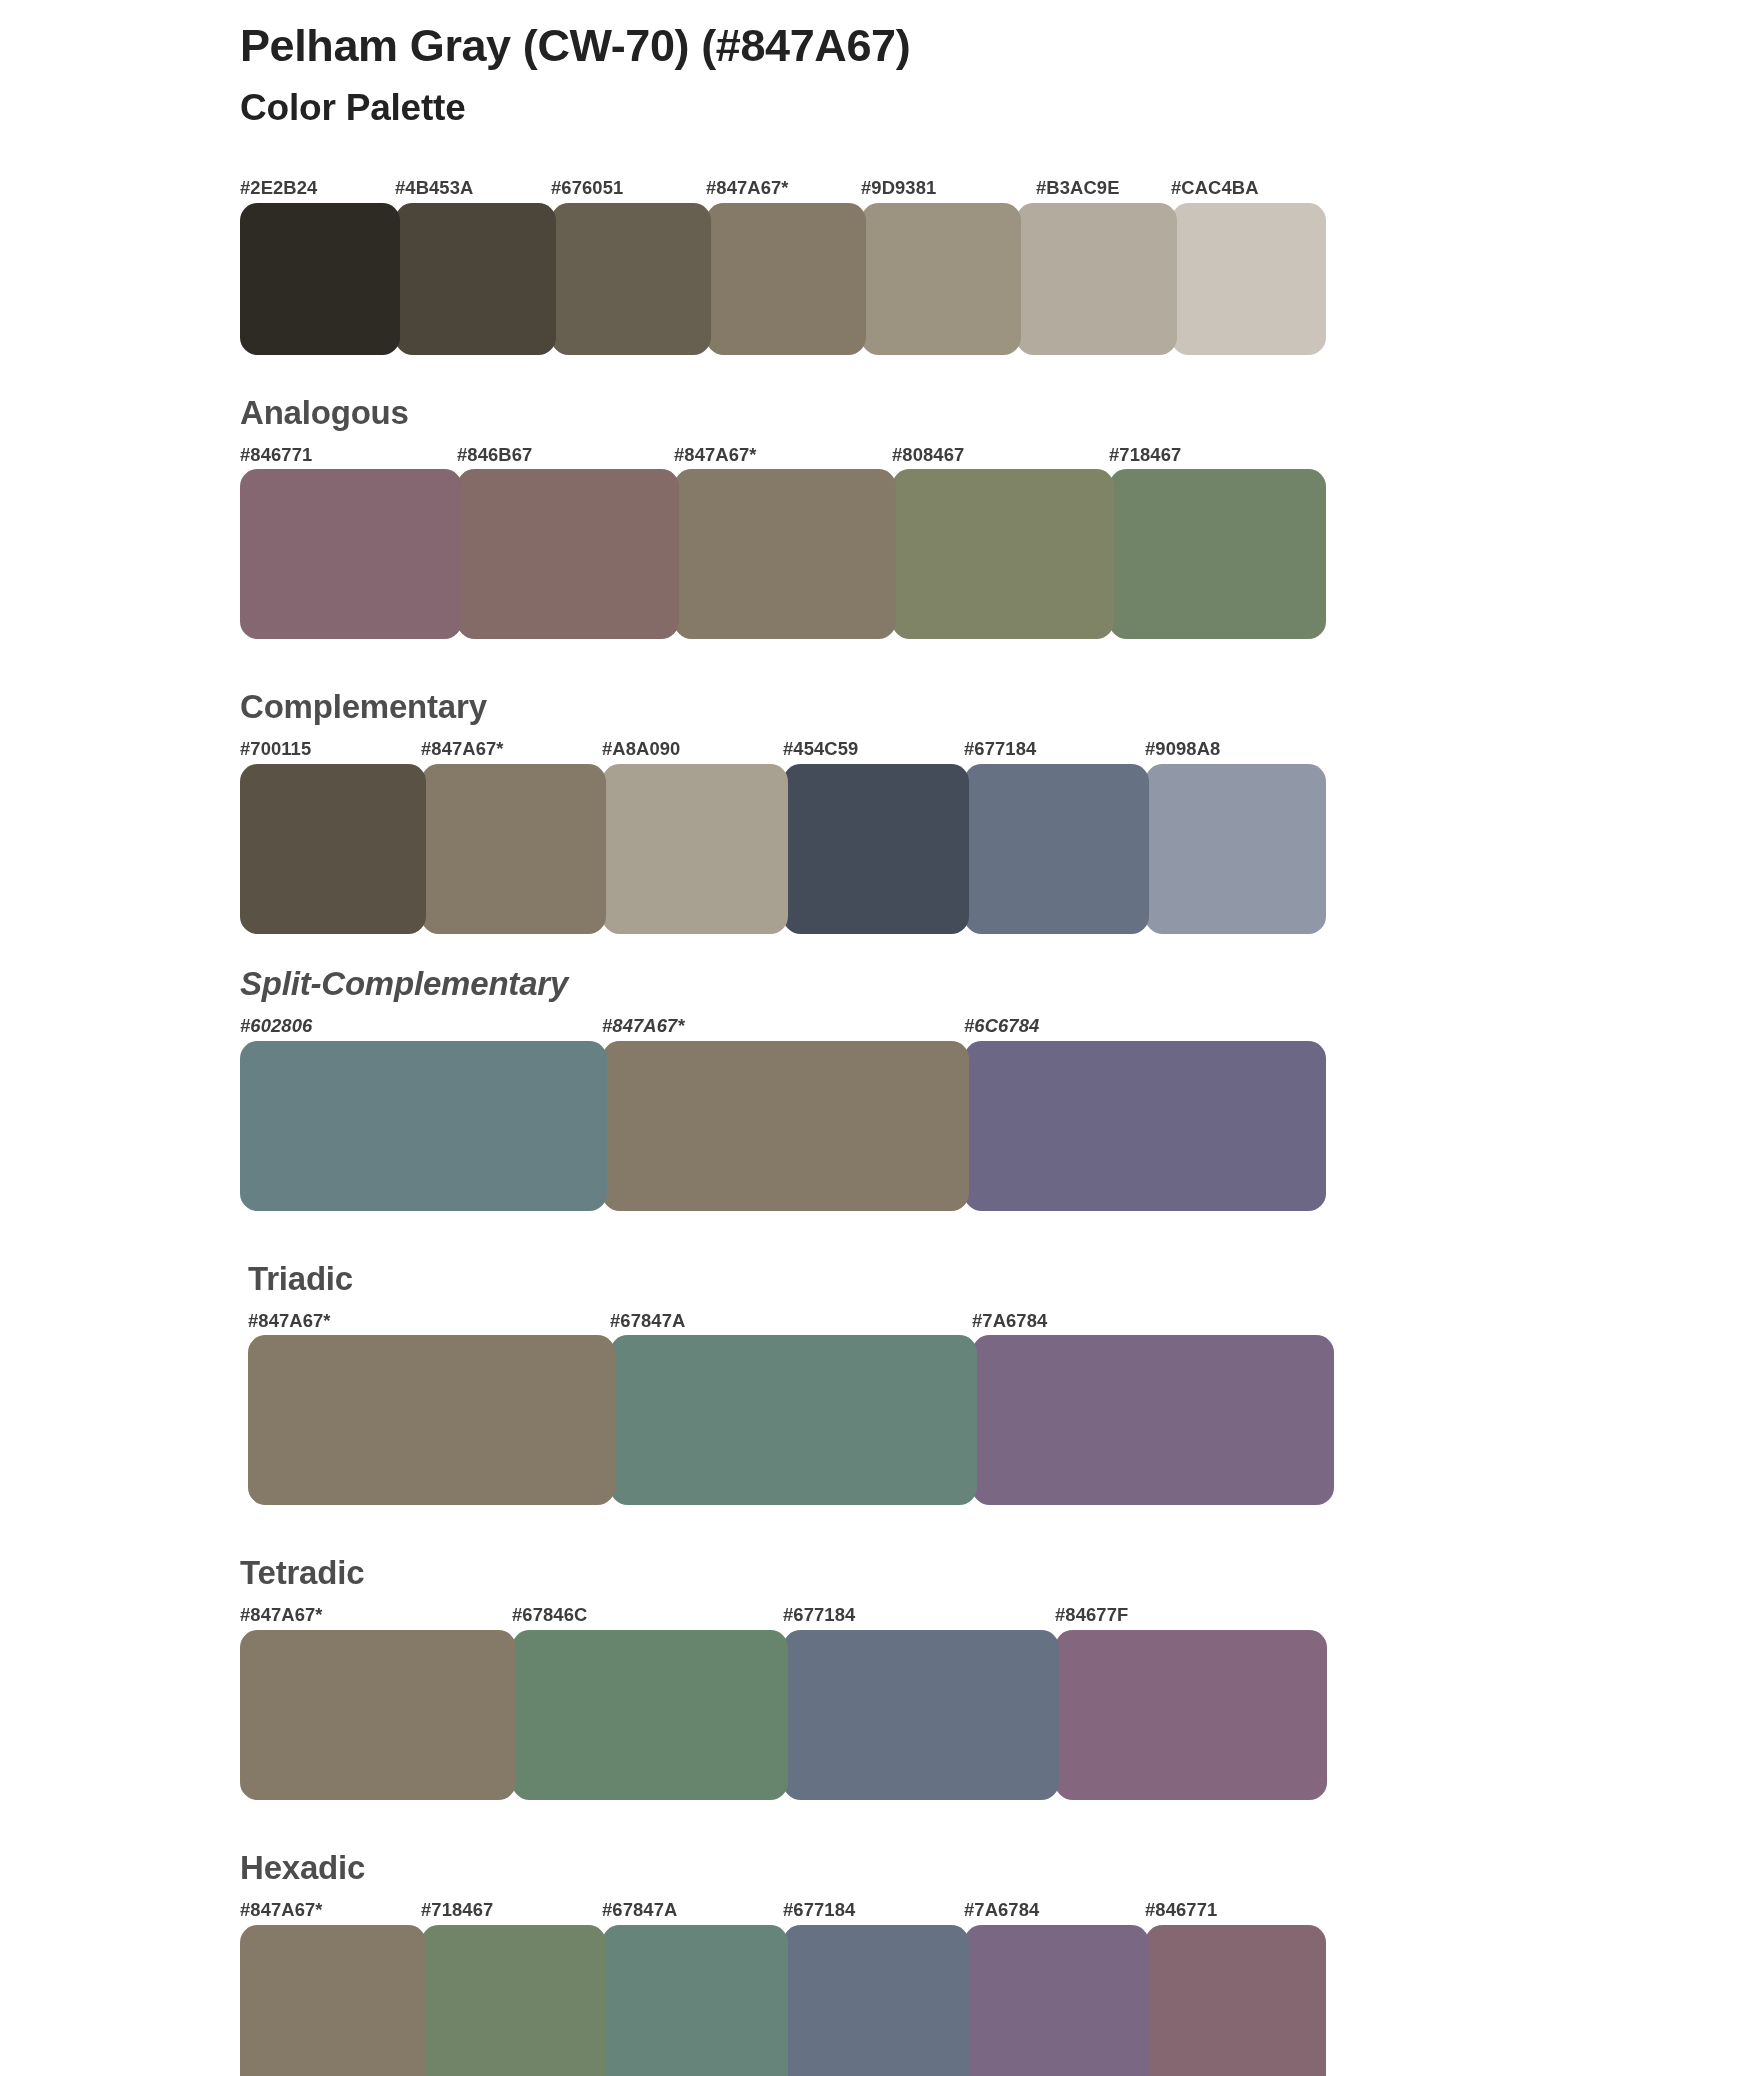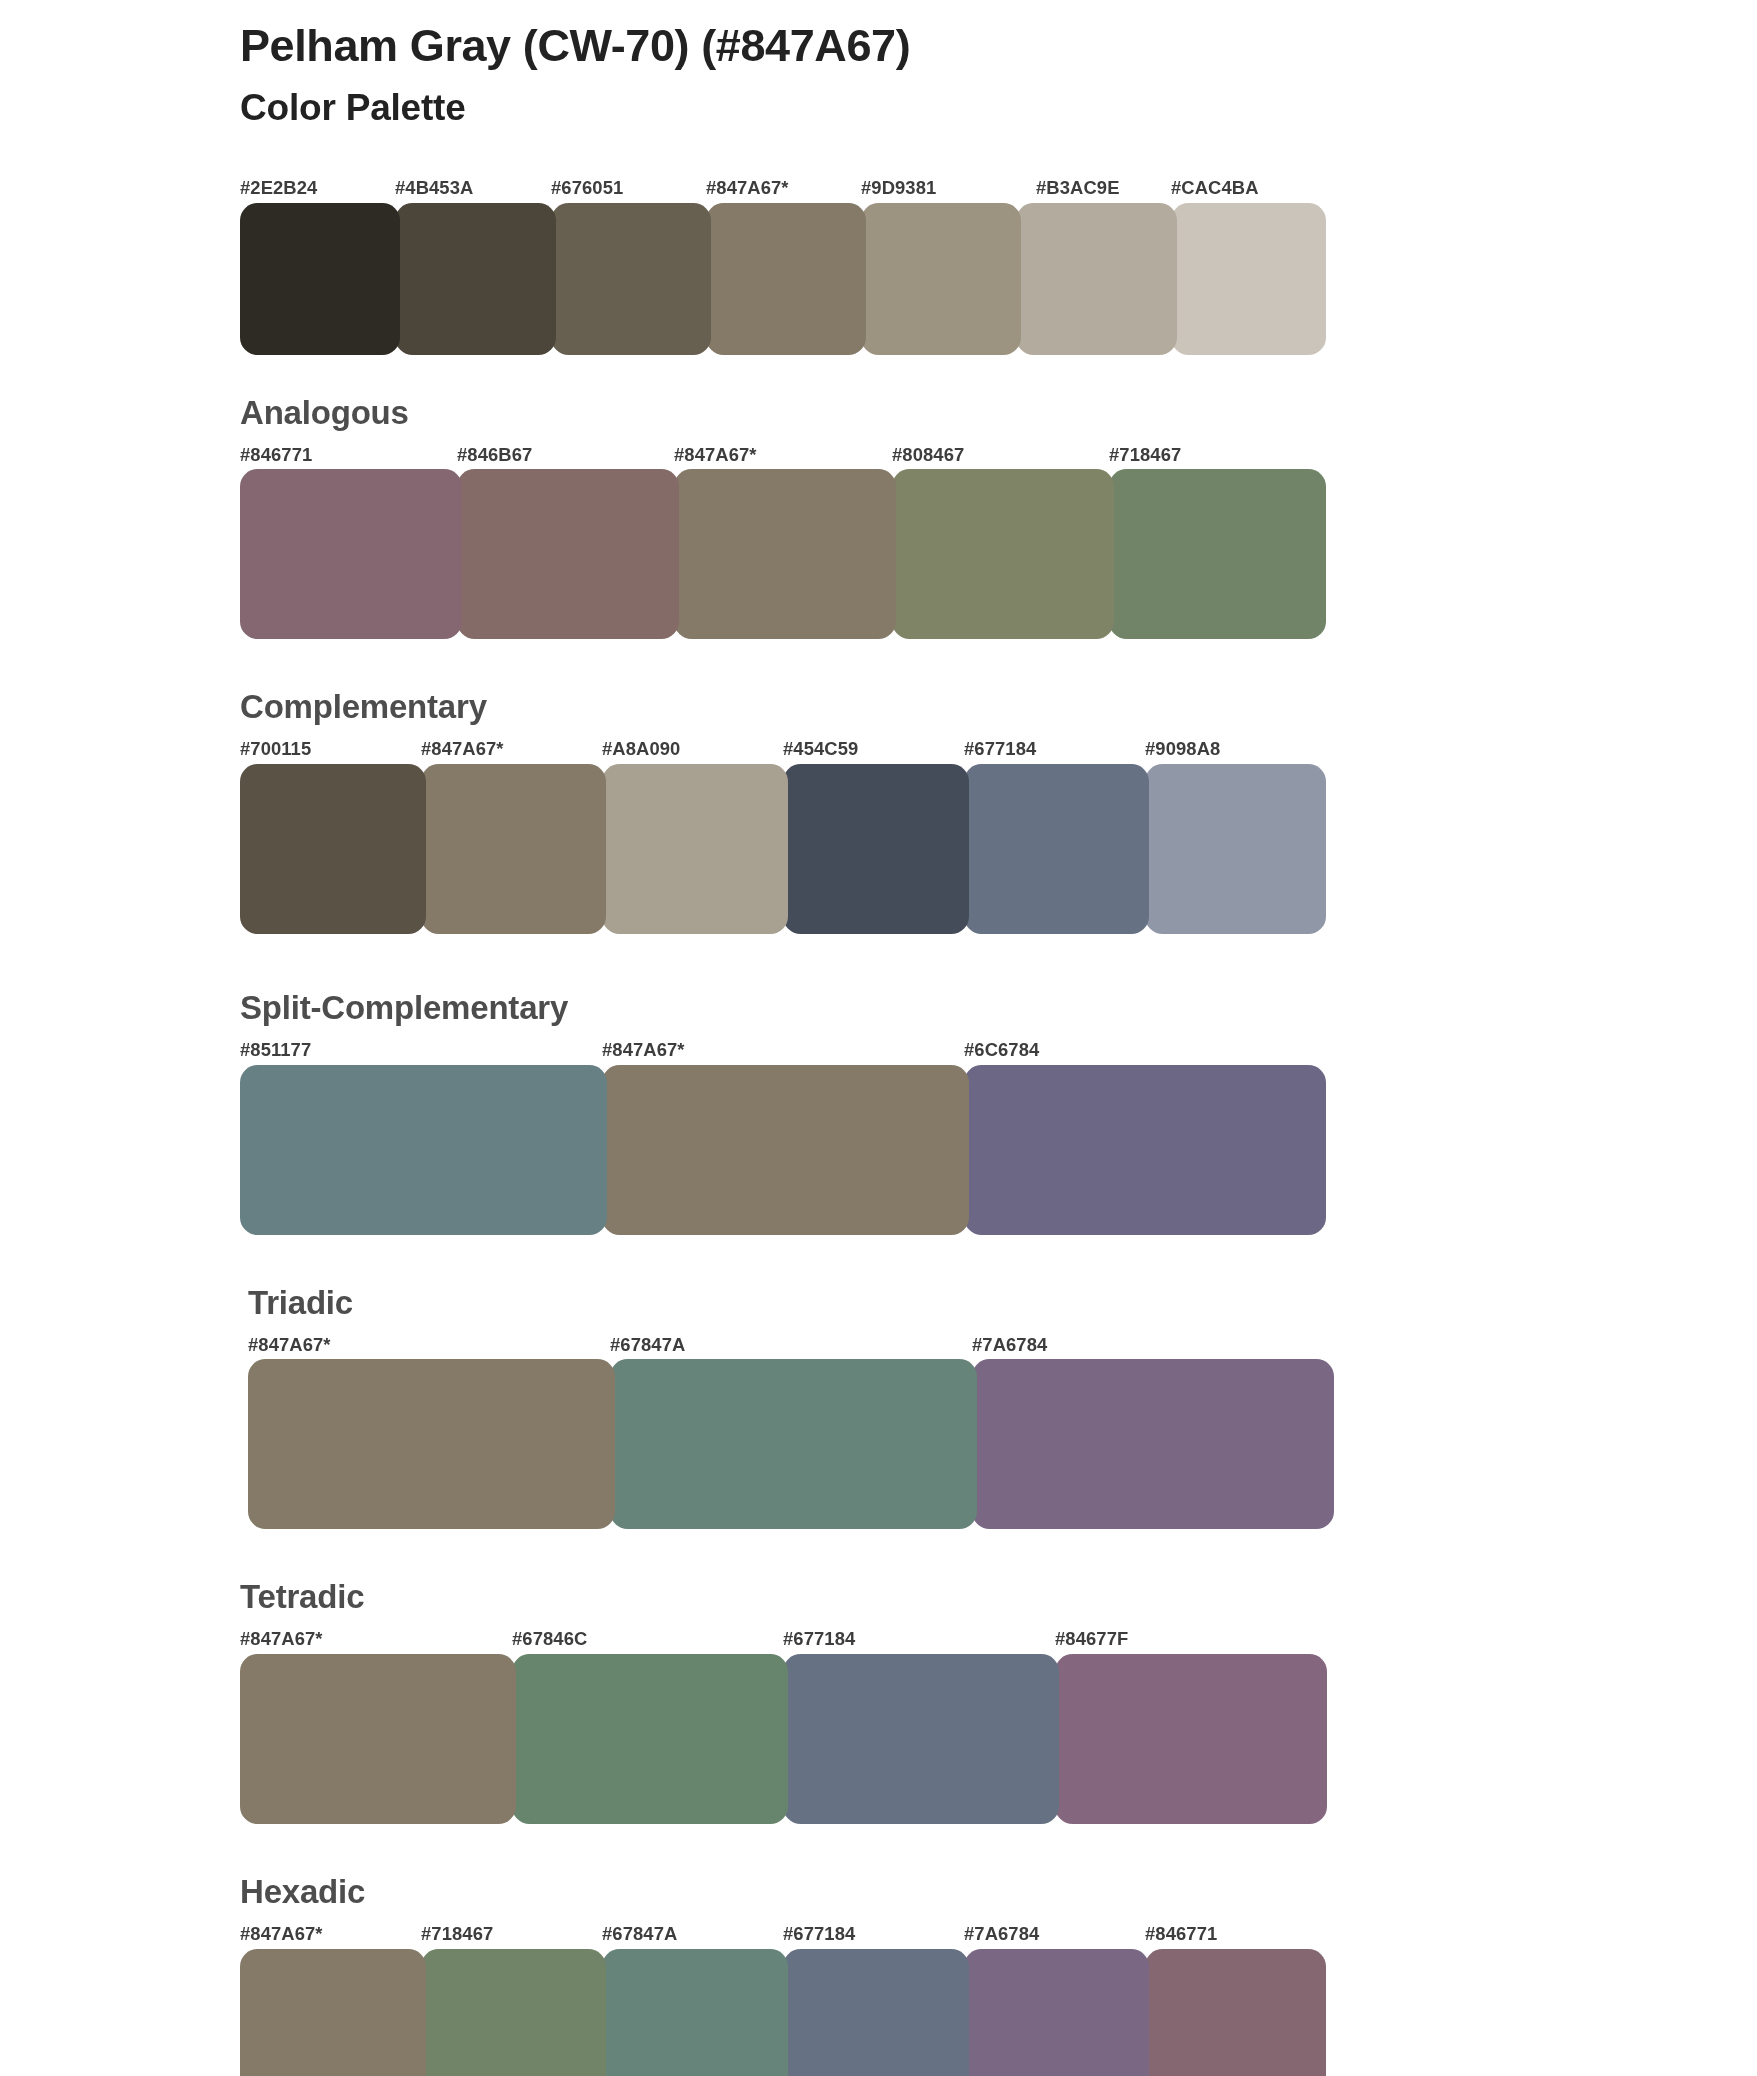--- a/index.html
+++ b/index.html
@@ -174,24 +174,24 @@
         </div>
         <div class="swatch-row" style="height: 170px;">
           <div class="swatch" title="#595245" style="left: 0px; width: 186px; height: 170px; background: rgb(89, 82, 69); z-index: 6;"></div>
           <div class="swatch" title="#847A67*" style="left: 181px; width: 185px; height: 170px; background: rgb(132, 122, 103); z-index: 5;"></div>
           <div class="swatch" title="#A8A090" style="left: 362px; width: 186px; height: 170px; background: rgb(168, 160, 144); z-index: 4;"></div>
           <div class="swatch" title="#454C59" style="left: 543px; width: 186px; height: 170px; background: rgb(69, 76, 89); z-index: 3;"></div>
           <div class="swatch" title="#677184" style="left: 724px; width: 185px; height: 170px; background: rgb(103, 113, 132); z-index: 2;"></div>
           <div class="swatch" title="#9098A8" style="left: 905px; width: 181px; height: 170px; background: rgb(144, 152, 168); z-index: 1;"></div>
         </div>
       </div>
-      <div class="section" style="margin-top: 56px;">
+      <div class="section" style="margin-top: 32px; font-style: italic;">
         <div class="section-title">Split-Complementary</div>
         <div class="labels-row">
-          <div class="hex-label" style="left: 0px;">#851177</div>
+          <div class="hex-label" style="left: 0px;">#602806</div>
           <div class="hex-label" style="left: 362px;">#847A67*</div>
           <div class="hex-label" style="left: 724px;">#6C6784</div>
         </div>
         <div class="swatch-row" style="height: 170px;">
           <div class="swatch" title="#678084" style="left: 0px; width: 367px; height: 170px; background: rgb(103, 128, 132); z-index: 3;"></div>
           <div class="swatch" title="#847A67*" style="left: 362px; width: 367px; height: 170px; background: rgb(132, 122, 103); z-index: 2;"></div>
           <div class="swatch" title="#6C6784" style="left: 724px; width: 362px; height: 170px; background: rgb(108, 103, 132); z-index: 1;"></div>
         </div>
       </div>
       <div class="section" style="margin-top: 50px; padding-left: 8px;">

